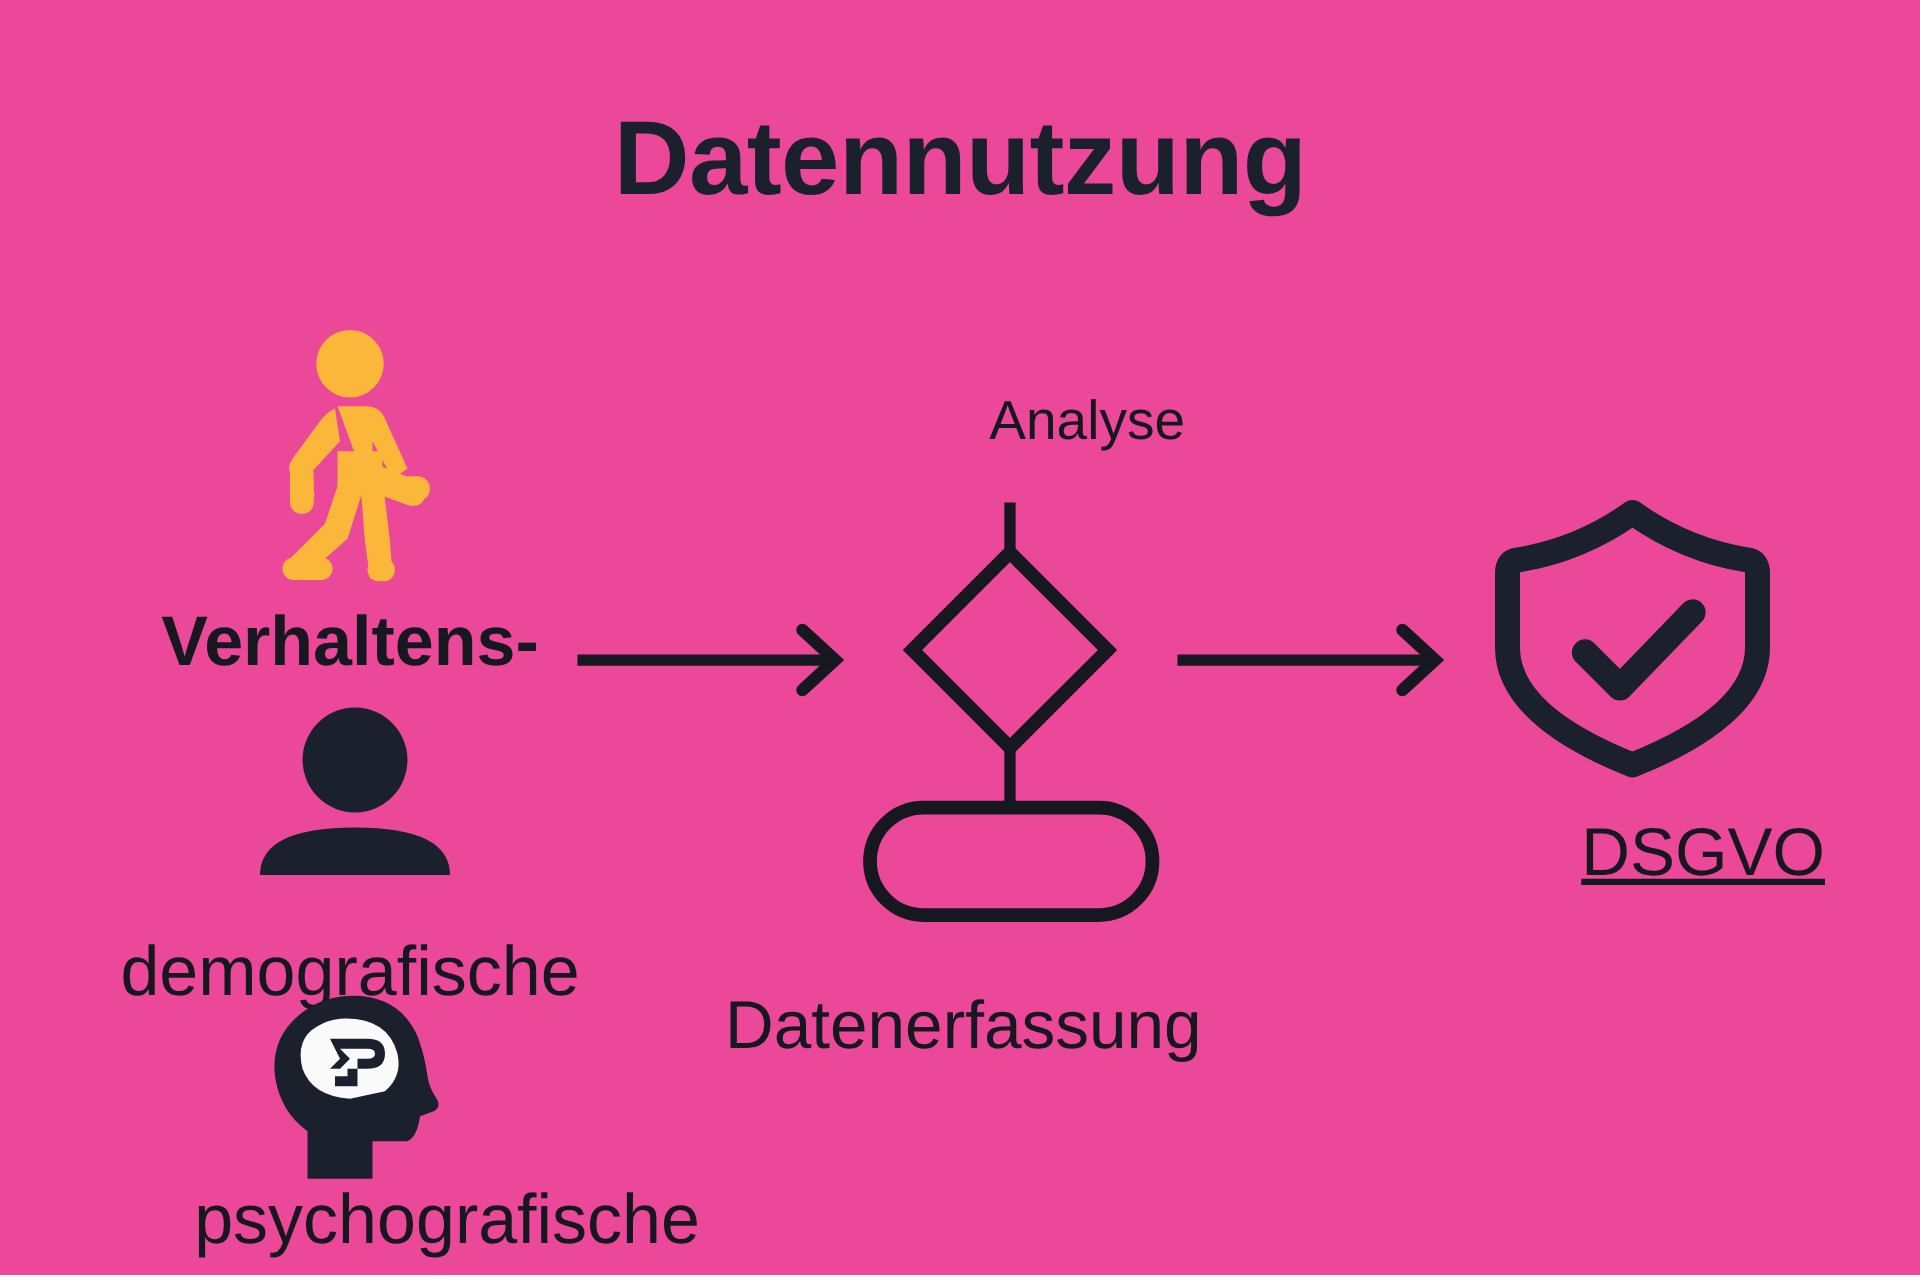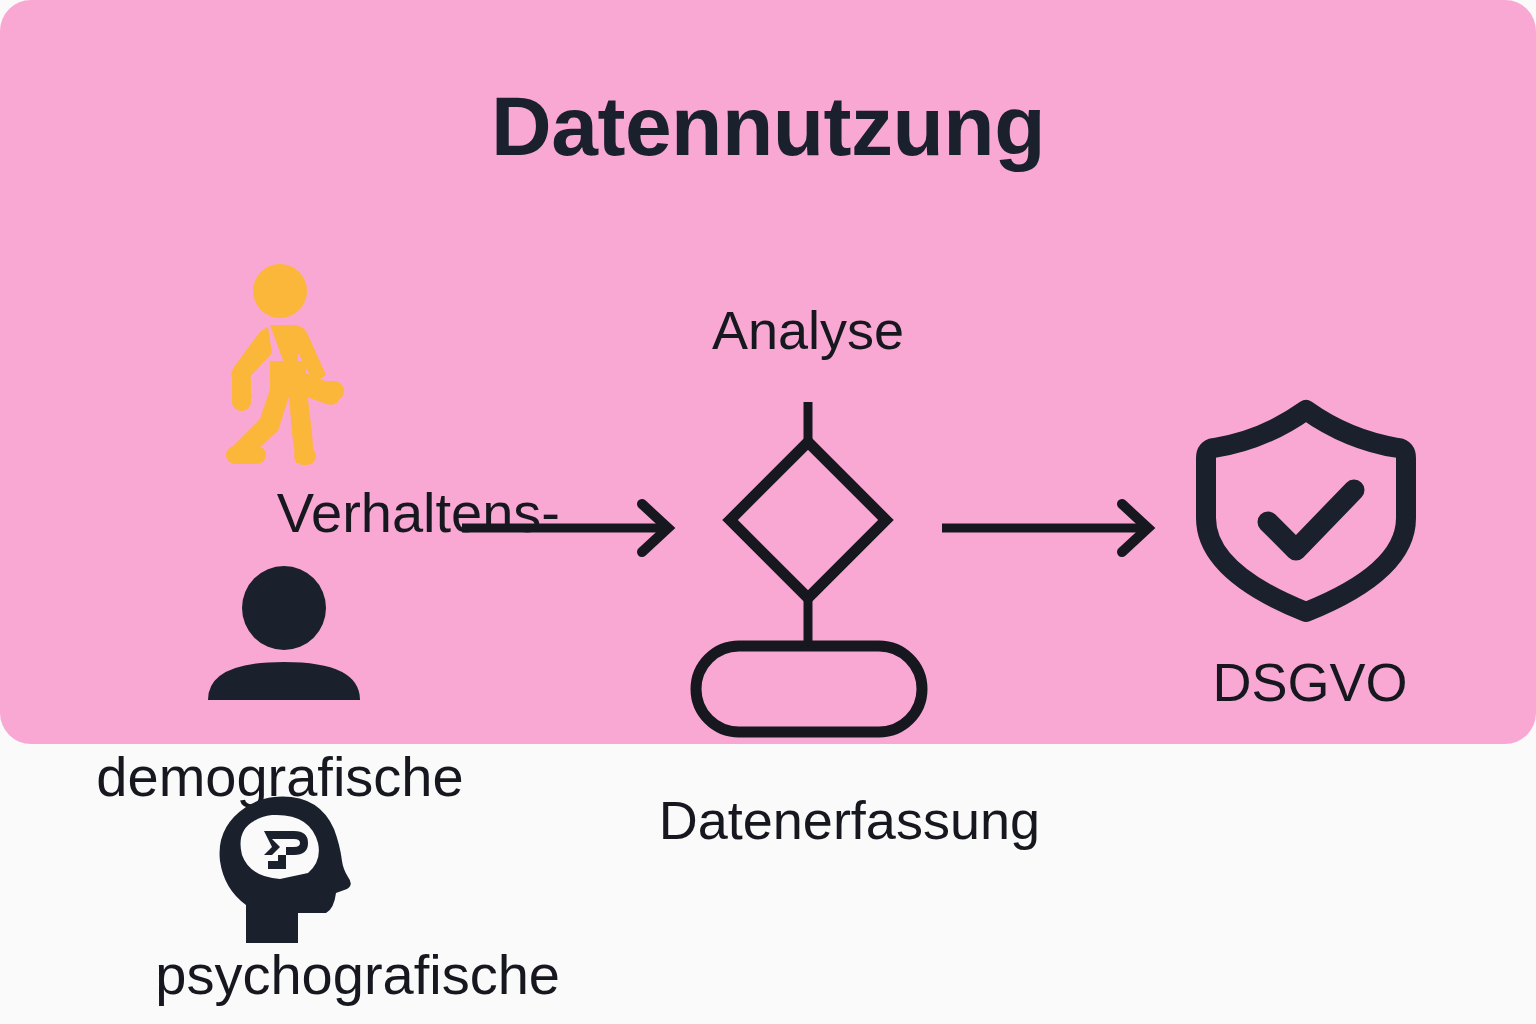--- a/index.html
+++ b/index.html
@@ -10,23 +10,22 @@
     width: 1536px;
     height: 1024px;
     background: #FAFAFA;
     font-family: "Liberation Sans", sans-serif;
     overflow: hidden;
     position: relative;
   }
   #stage {
     position: relative;
     width: 1536px;
-    height: 744px;
-    background: #f9a8d4;
-    border-radius: 31px;
+    height: 1020px;
+    background: #ec4899;
   }
   .abs { position: absolute; }
 
   
   #title {
     left: 0;
     top: 84px;
     width: 1536px;
     text-align: center;
     font-size: 84px;
@@ -44,62 +43,64 @@
     line-height: 1;
     white-space: nowrap;
     text-align: center;
   }
 
   
   #label-behavioral {
     left: 0;
     top: 485px;
     width: 560px;
-    text-align: right;
+    text-align: center;
     font-size: 56px;
+    font-weight: bold;
   }
   #label-demographic {
     left: 0;
     top: 713px;
     width: 560px;
     text-align: center;
     font-size: 56px;
     margin-top: 36px;
   }
   #label-psychographic {
     left: 0;
     top: 947px;
     width: 560px;
     text-align: right;
     font-size: 56px;
   }
 
   
   #label-analyse {
     left: 668px;
-    top: 303px;
+    top: 315px;
     width: 280px;
-    text-align: center;
-    font-size: 54px;
+    text-align: right;
+    font-size: 44px;
   }
   #label-collection {
     left: 580px;
     top: 793px;
     width: 460px;
-    text-align: right;
+    text-align: left;
     font-size: 54px;
   }
 
   
   #label-gdpr {
     left: 1160px;
     top: 655px;
     width: 300px;
-    text-align: center;
+    text-align: right;
     font-size: 54px;
+    text-decoration: underline;
   }
 
   
   #icon-walking   { left: 214px; top: 263px; width: 132px; height: 212px; }
   #icon-person    { left: 200px; top: 565px; width: 168px; height: 135px; }
   #icon-head      { left: 206px; top: 793px; width: 152px; height: 152px; }
   #icon-shield    { left: 1192px; top: 400px; width: 228px; height: 220px; }
 
   
   #flow-shapes { left: 640px; top: 370px; width: 340px; height: 380px; }

